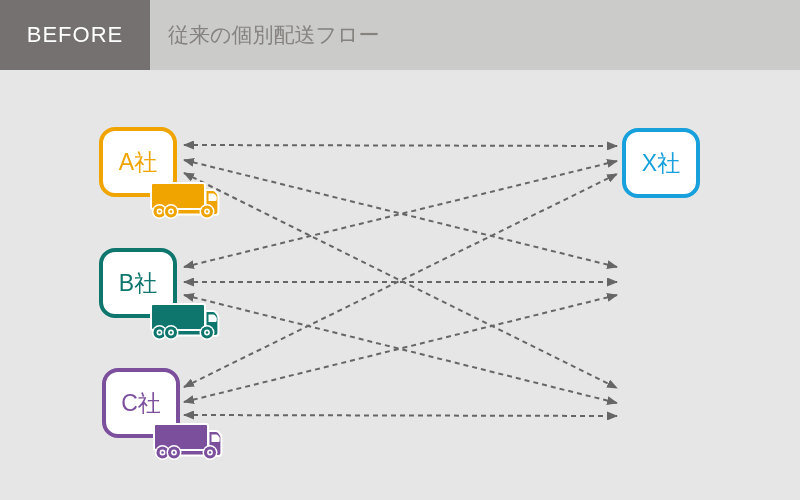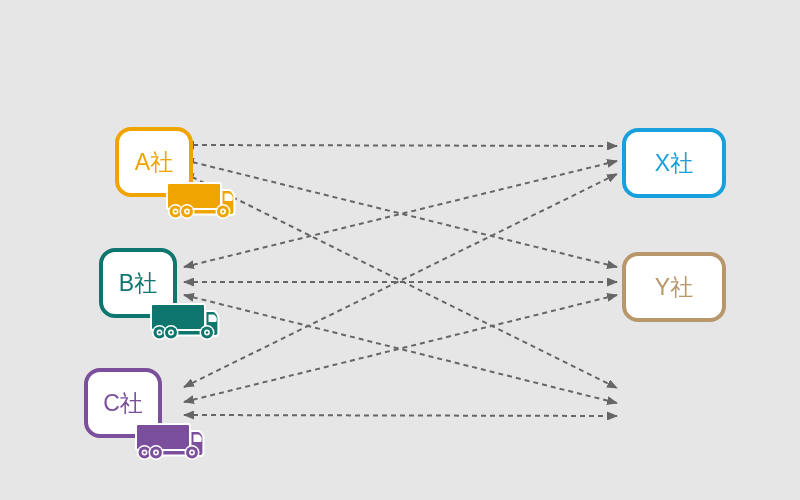--- a/index.html
+++ b/index.html
@@ -33,21 +33,21 @@
 
   
   .node {
     position:absolute; box-sizing:border-box;
     background:#fff; border:4px solid currentColor; border-radius:16px;
     display:flex; align-items:center; justify-content:center;
     font-size:23px;
   }
   .node .label { color:currentColor; }
   .node.sender   { width:78px; height:70px; }
-  .node.receiver { width:104px; height:70px; }
+  .node.receiver { width:78px; height:70px; }
 
   
   .truck {
     position:absolute; left:47px; top:51px; width:68px; height:37px;
     overflow:visible;
   }
   .t-body {
     fill:currentColor; stroke:#fff; stroke-width:4;
     paint-order:stroke; stroke-linejoin:round;
   }
@@ -75,21 +75,21 @@
         <line x1="184" y1="160" x2="617" y2="267" class="edge" stroke="#666666" marker-start="url(#ah)" marker-end="url(#ah)"></line>
         <line x1="184" y1="173" x2="617" y2="388" class="edge" stroke="#666666" marker-start="url(#ah)" marker-end="url(#ah)"></line>
         <line x1="184" y1="267" x2="617" y2="161" class="edge" stroke="#666666" marker-start="url(#ah)" marker-end="url(#ah)"></line>
         <line x1="184" y1="282" x2="617" y2="282" class="edge" stroke="#666666" marker-start="url(#ah)" marker-end="url(#ah)"></line>
         <line x1="184" y1="295" x2="617" y2="403" class="edge" stroke="#666666" marker-start="url(#ah)" marker-end="url(#ah)"></line>
         <line x1="184" y1="387" x2="617" y2="174" class="edge" stroke="#666666" marker-start="url(#ah)" marker-end="url(#ah)"></line>
         <line x1="184" y1="402" x2="617" y2="295" class="edge" stroke="#666666" marker-start="url(#ah)" marker-end="url(#ah)"></line>
         <line x1="184" y1="415" x2="617" y2="416" class="edge" stroke="#666666" marker-start="url(#ah)" marker-end="url(#ah)"></line>
       </svg>
 
-    <div class="node sender" style="left: 115px; top: 127px; color: rgb(240, 164, 0);">
+    <div class="node sender" style="left: 99px; top: 127px; color: rgb(240, 164, 0);">
       <span class="label">A社</span>
       <svg class="truck" viewBox="0 0 68 37">
         <rect class="t-body" x="2" y="2" width="52" height="24" rx="1"></rect>
         <rect class="t-body" x="4" y="28" width="59" height="3.5" rx="1"></rect>
         <path class="t-body" d="M56.5 9 h6.2 a3.2 3.2 0 0 1 2.5 1.2 l1.3 1.7 a4.5 4.5 0 0 1 .9 2.7 V30 a2 2 0 0 1 -2 2 h-8.9 z"></path>
         <path class="t-window" d="M58.5 11.5 h4.6 a2.5 2.5 0 0 1 2 1 l1.2 1.6 a2 2 0 0 1 .4 1.2 v2.2 a1.5 1.5 0 0 1 -1.5 1.5 h-6.7 z"></path>
         <g>
           <circle class="t-tire" cx="9.5" cy="29.5" r="6"></circle>
             <circle class="t-rim" cx="9.5" cy="29.5" r="2.9"></circle>
             <circle class="t-hub" cx="9.5" cy="29.5" r="1.3"></circle>
@@ -117,21 +117,21 @@
           <circle class="t-tire" cx="21" cy="29.5" r="6"></circle>
             <circle class="t-rim" cx="21" cy="29.5" r="2.9"></circle>
             <circle class="t-hub" cx="21" cy="29.5" r="1.3"></circle>
           <circle class="t-tire" cx="57" cy="29.5" r="6"></circle>
             <circle class="t-rim" cx="57" cy="29.5" r="2.9"></circle>
             <circle class="t-hub" cx="57" cy="29.5" r="1.3"></circle>
         </g>
       </svg>
     </div>
 
-    <div class="node sender" style="left: 84px; top: 368px; color: rgb(124, 79, 157);">
+    <div class="node sender" style="left: 102px; top: 368px; color: rgb(124, 79, 157);">
       <span class="label">C社</span>
       <svg class="truck" viewBox="0 0 68 37">
         <rect class="t-body" x="2" y="2" width="52" height="24" rx="1"></rect>
         <rect class="t-body" x="4" y="28" width="59" height="3.5" rx="1"></rect>
         <path class="t-body" d="M56.5 9 h6.2 a3.2 3.2 0 0 1 2.5 1.2 l1.3 1.7 a4.5 4.5 0 0 1 .9 2.7 V30 a2 2 0 0 1 -2 2 h-8.9 z"></path>
         <path class="t-window" d="M58.5 11.5 h4.6 a2.5 2.5 0 0 1 2 1 l1.2 1.6 a2 2 0 0 1 .4 1.2 v2.2 a1.5 1.5 0 0 1 -1.5 1.5 h-6.7 z"></path>
         <g>
           <circle class="t-tire" cx="9.5" cy="29.5" r="6"></circle>
             <circle class="t-rim" cx="9.5" cy="29.5" r="2.9"></circle>
             <circle class="t-hub" cx="9.5" cy="29.5" r="1.3"></circle>
@@ -141,19 +141,20 @@
           <circle class="t-tire" cx="57" cy="29.5" r="6"></circle>
             <circle class="t-rim" cx="57" cy="29.5" r="2.9"></circle>
             <circle class="t-hub" cx="57" cy="29.5" r="1.3"></circle>
         </g>
       </svg>
     </div>
 
     <div class="node receiver" style="left: 622px; top: 128px; color: rgb(24, 160, 220);">
       <span class="label">X社</span>
     </div>
-    <div class="node receiver" style="left: 622px; top: 252px; color: rgb(183, 151, 107);">
-      <span class="label">Y社</span>
-    </div>
   </div>
 
+  <div class="header" style="background: rgb(203, 203, 201);">
+    <div class="badge" style="background: rgb(117, 113, 112); color: rgb(255, 255, 255);">BEFORE</div>
+    <h1 class="title" style="color: rgb(133, 130, 127);">従来の個別配送フロー</h1>
+  </div>
 
 </div>
 
 </body></html>

